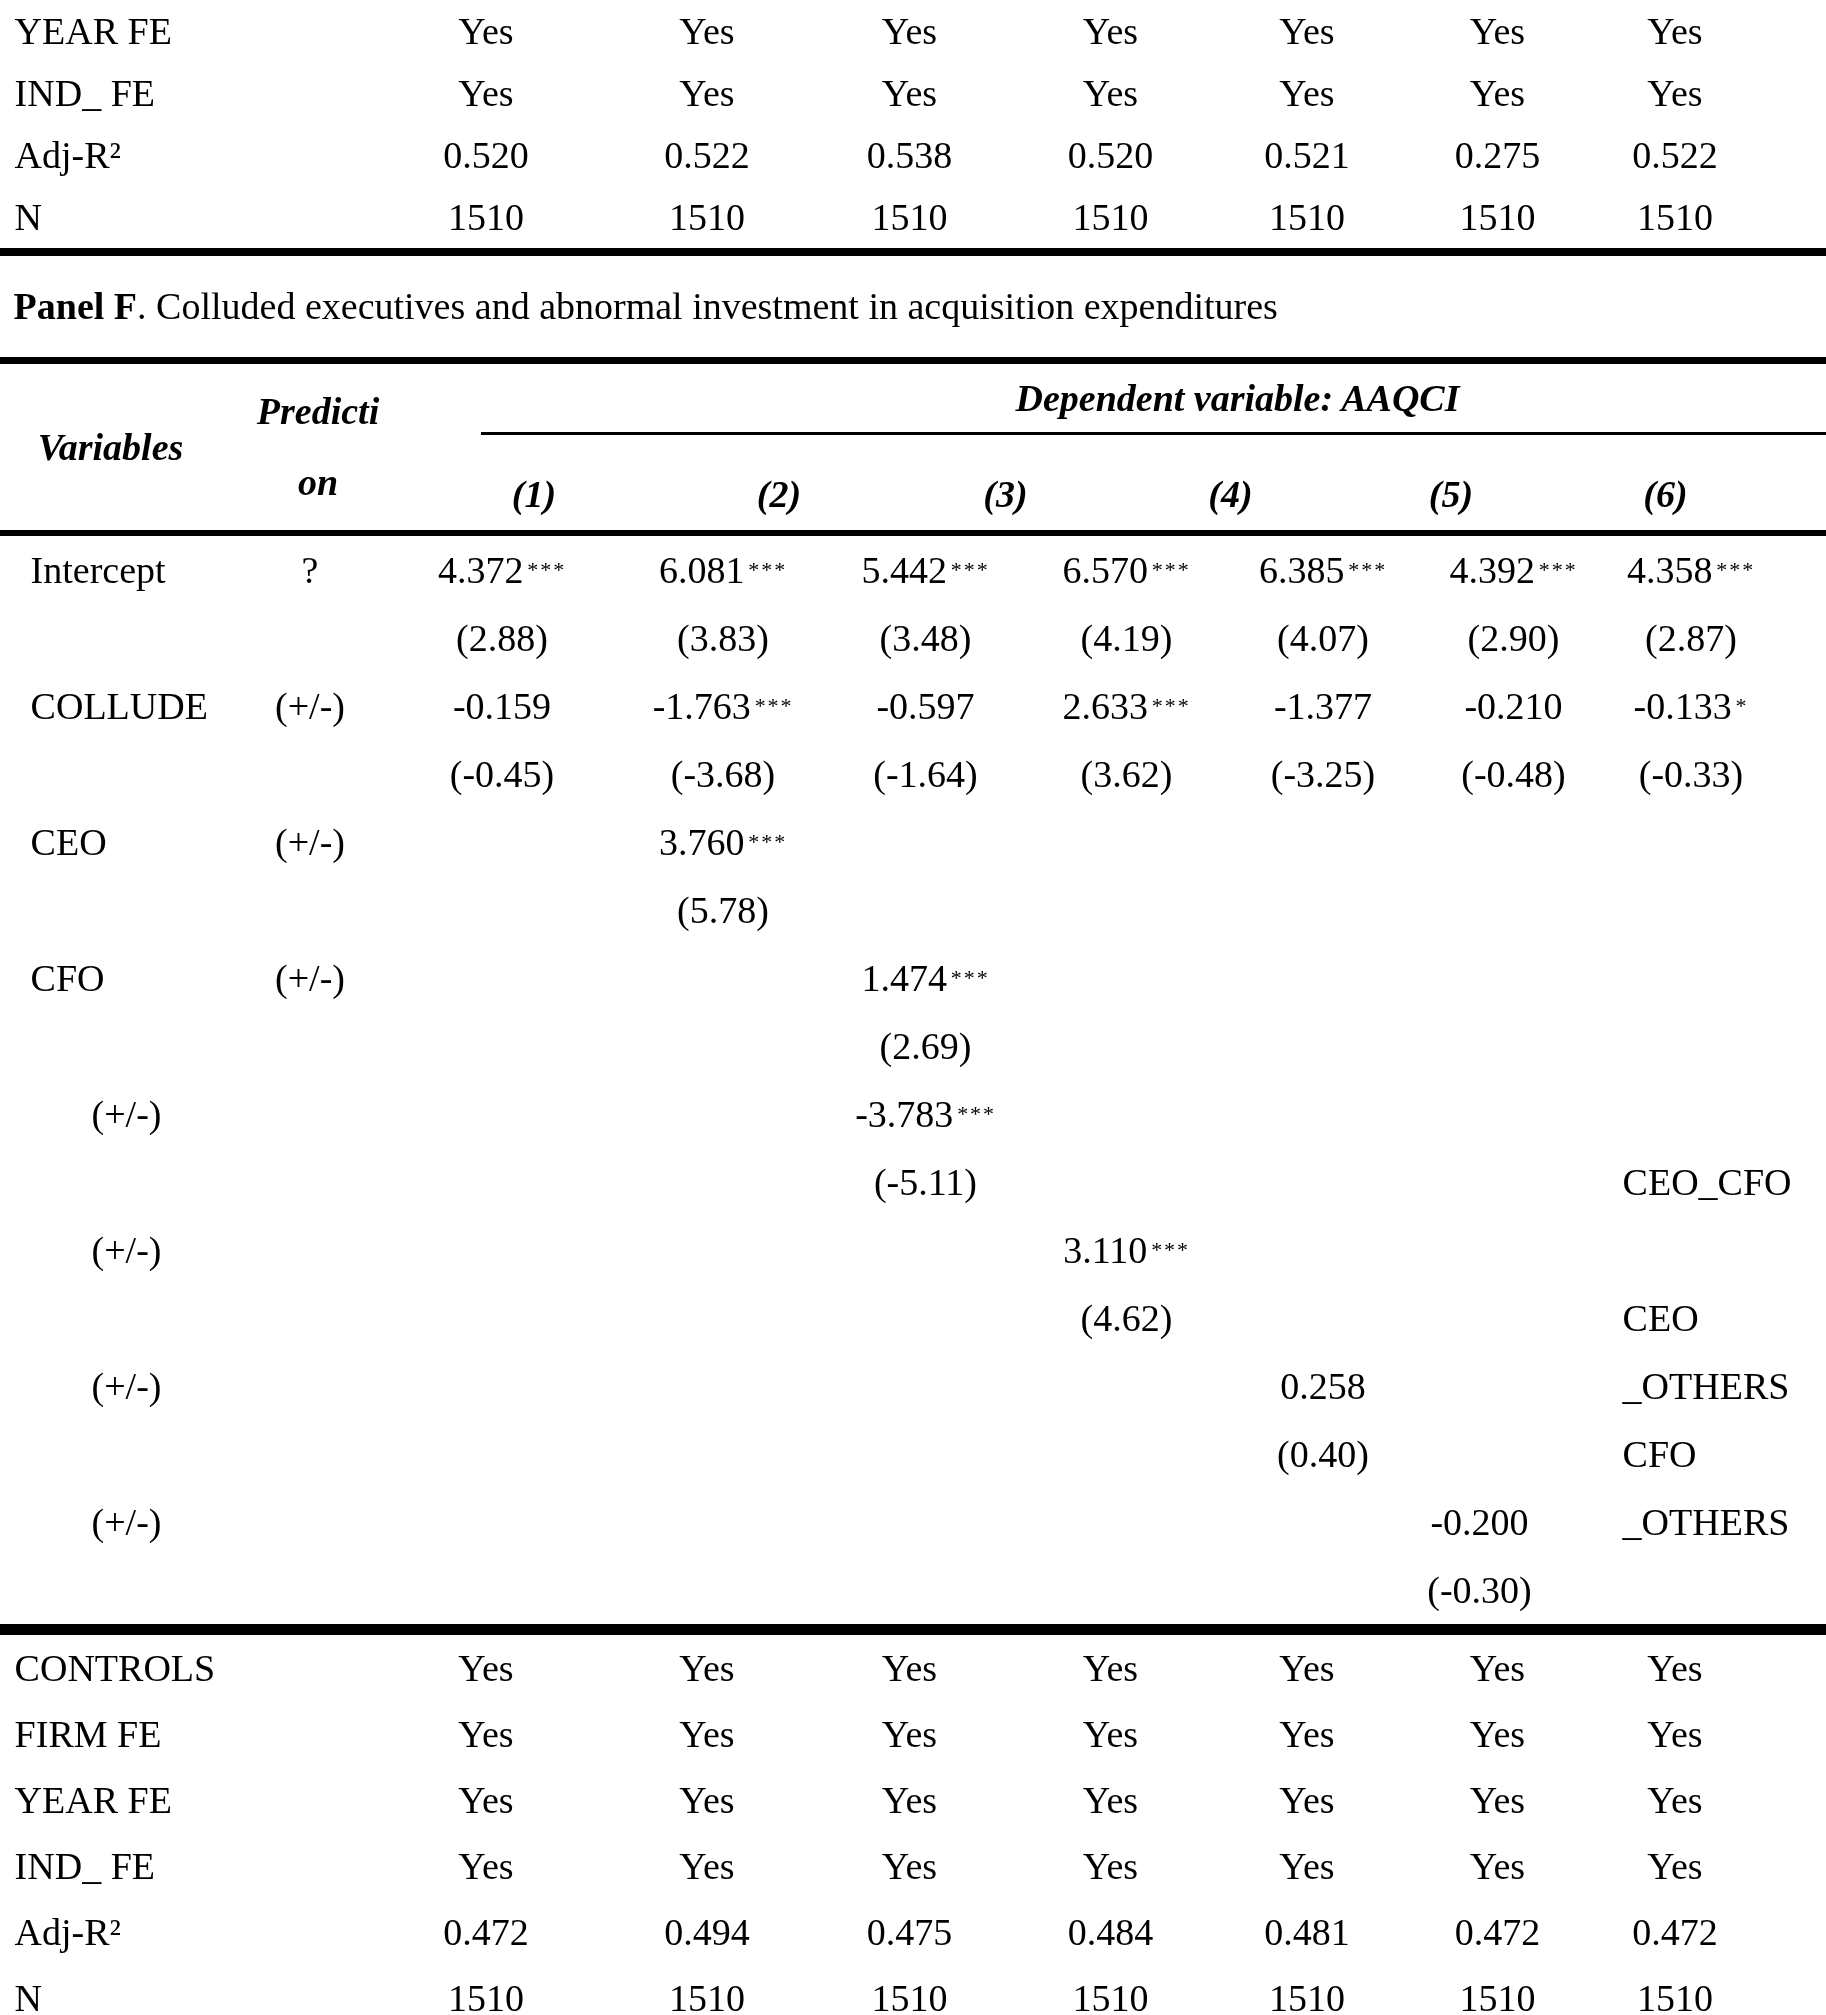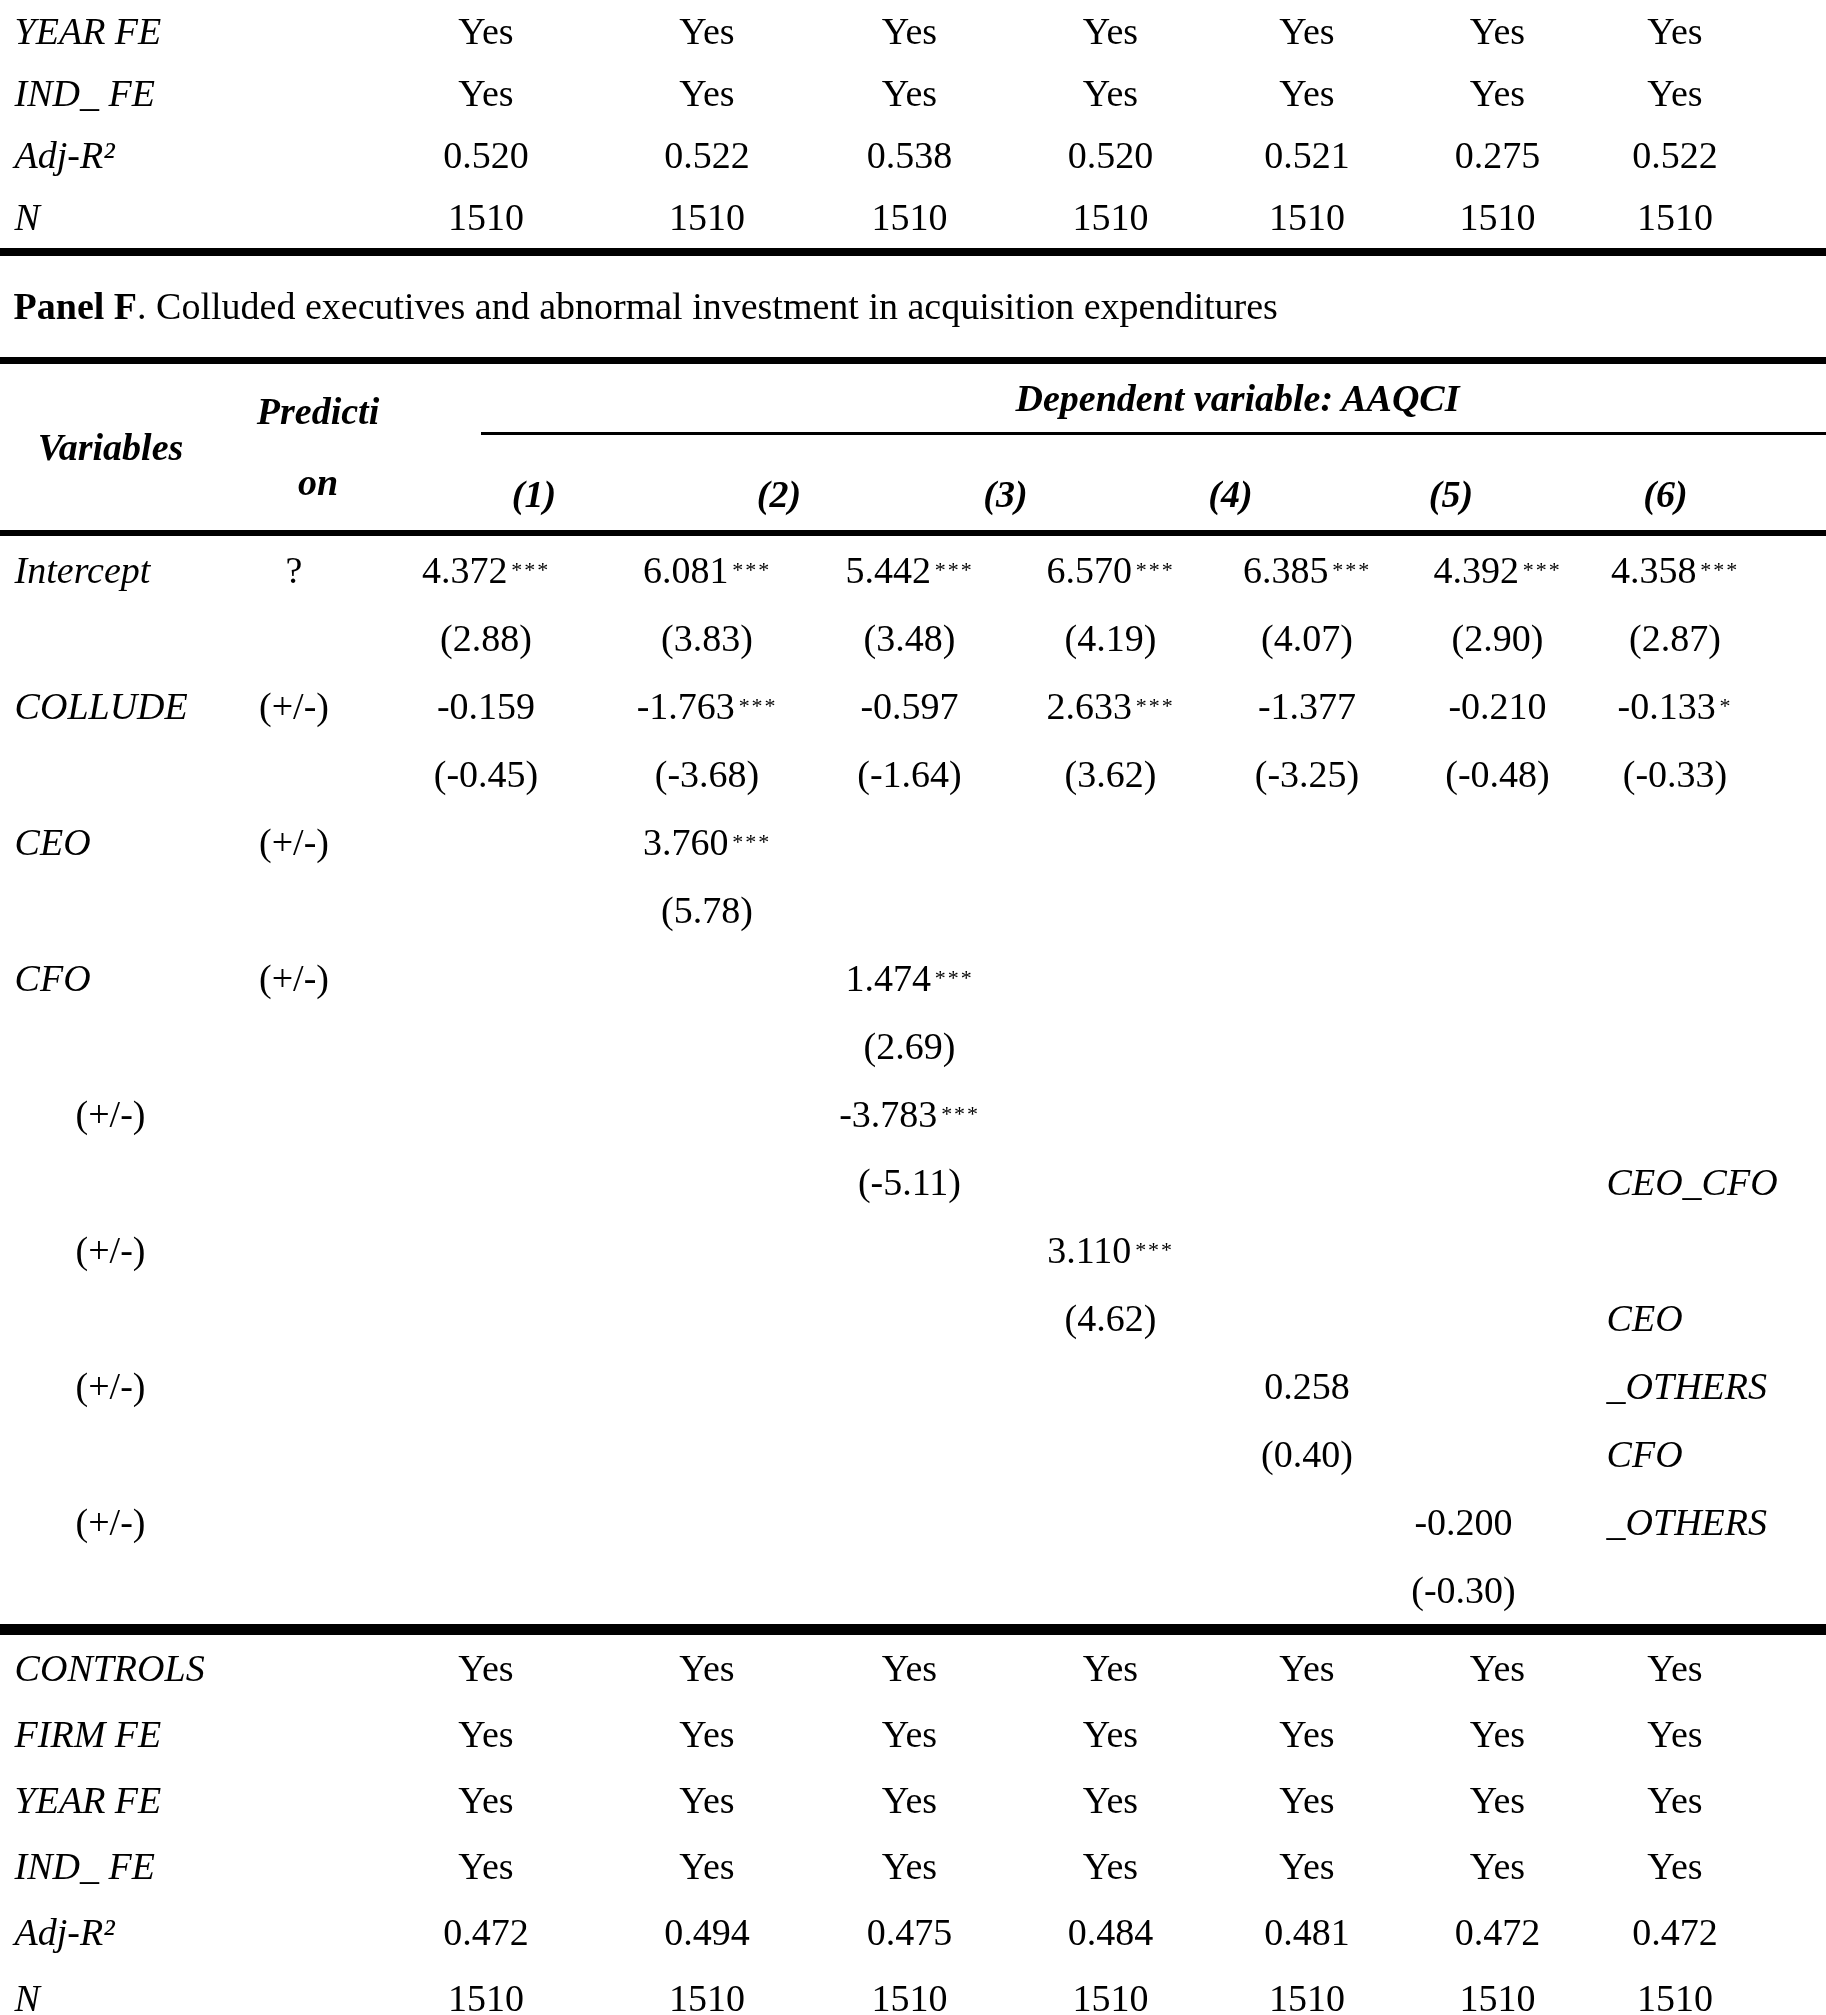--- a/index.html
+++ b/index.html
@@ -13,33 +13,32 @@
   body {
     font-family: "Liberation Serif", "DejaVu Serif", serif;
     font-size: 38px;
     color: #000000;
   }
   .grid9 {
     display: grid;
     grid-template-columns: 221px 146px 238px 204px 201px 201px 192px 189px 234px;
   }
   #prev-rows   { grid-auto-rows: 62px; }
-  #body-rows   { grid-auto-rows: 68px; }
+  #body-rows   { grid-auto-rows: 68px; padding-left: 16px; }
   #footer-rows { grid-auto-rows: 66px; }
 
   .cell {
     display: flex;
     align-items: center;
     justify-content: center;
     white-space: nowrap;
   }
   .c-label {
     justify-content: flex-start;
     padding-left: 14.6px;
-    font-style: italic;
   }
   .c-num.last { padding-right: 68px; }
 
   sup.stars {
     font-size: 22px;
     vertical-align: 16.5px;
     margin-left: 3.9px;
     letter-spacing: 1.9px;
     line-height: 0;
   }

